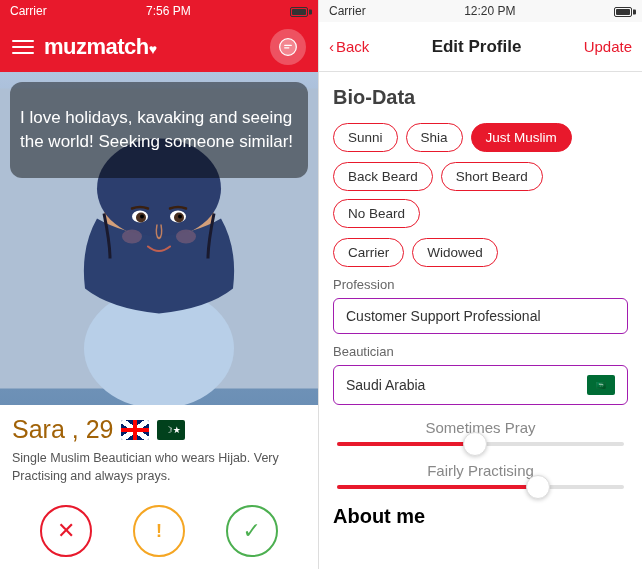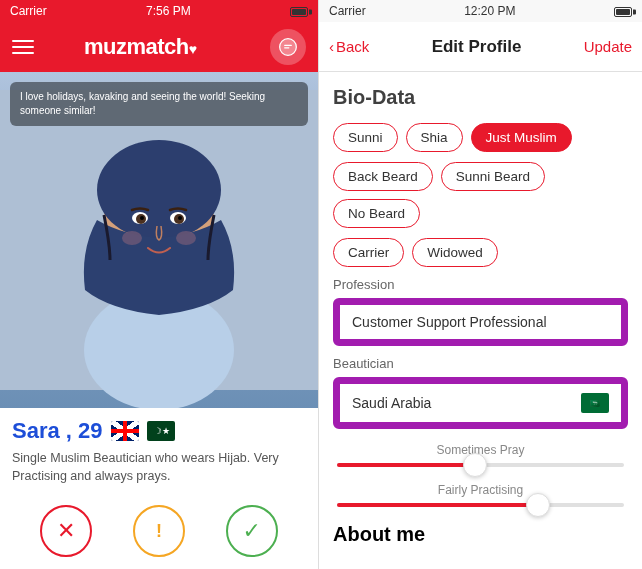--- a/index.html
+++ b/index.html
@@ -32,21 +32,20 @@
       font-size: 12px;
       height: 22px;
     }
 
     .left-header {
       background: #e8192c;
       display: flex;
       align-items: center;
       padding: 8px 12px;
       height: 50px;
-      gap: 40px;
     }
 
     .hamburger {
       display: flex;
       flex-direction: column;
       gap: 4px;
       cursor: pointer;
       margin-right: 10px;
     }
     .hamburger span {
@@ -91,23 +90,23 @@
       overflow: hidden;
     }
 
     .profile-bio-overlay {
       position: absolute;
       top: 10px;
       left: 10px;
       right: 10px;
       background: rgba(0,0,0,0.45);
       color: white;
-      font-size: 10px;
-      padding: 8px 10px;
-      border-radius: 6px;
+      font-size: 17px;
+      padding: 24px 10px;
+      border-radius: 12px;
       line-height: 1.4;
     }
 
     
     .person-silhouette {
       width: 100%;
       height: 100%;
       background: linear-gradient(180deg, #b0c4de 0%, #8fa8c8 40%, #6b8fb5 100%);
       display: flex;
       align-items: center;
@@ -125,23 +124,23 @@
     }
 
     .profile-name-row {
       display: flex;
       align-items: center;
       gap: 8px;
       margin-bottom: 6px;
     }
 
     .profile-name {
-      font-size: 22px;
-      font-weight: 700;
-      color: #1d4ed8;
+      font-size: 25px;
+      font-weight: 400;
+      color: #a16207;
     }
 
     .flag-uk {
       width: 28px;
       height: 20px;
       background: #012169;
       position: relative;
       border-radius: 2px;
       overflow: hidden;
       display: inline-block;
@@ -304,21 +303,21 @@
 
     .field-label {
       font-size: 13px;
       color: #666;
       margin-bottom: 6px;
       margin-top: 10px;
     }
 
     .field-input {
       width: 100%;
-      border: 7px solid #a21caf;
+      border: 1px solid #a21caf;
       border-radius: 6px;
       padding: 9px 12px;
       font-size: 14px;
       color: #333;
       background: white;
       display: flex;
       align-items: center;
       justify-content: space-between;
     }
 
@@ -333,21 +332,21 @@
       color: white;
       font-size: 8px;
       flex-shrink: 0;
     }
 
     .slider-section {
       margin-top: 14px;
     }
 
     .slider-label {
-      font-size: 12px;
+      font-size: 15px;
       color: #888;
       text-align: center;
       margin-bottom: 6px;
     }
 
     .slider-track {
       position: relative;
       height: 4px;
       background: #e0e0e0;
       border-radius: 2px;
@@ -549,21 +548,21 @@
     <div class="section-title">Bio-Data</div>
 
     <div class="option-row" id="religion-row">
         <button class="option-btn">Sunni</button>
         <button class="option-btn">Shia</button>
         <button class="option-btn active">Just Muslim</button>
       </div>
 
     <div class="option-row" id="beard-row">
         <button class="option-btn">Back Beard</button>
-        <button class="option-btn">Sunni Beard</button>
+        <button class="option-btn">Short Beard</button>
         <button class="option-btn">No Beard</button>
       </div>
 
     <div class="option-row" id="status-row">
         <button class="option-btn">Carrier</button>
         <button class="option-btn">Widowed</button>
       </div>
 
     <div class="field-label">Profession</div>
     <div class="field-input">

